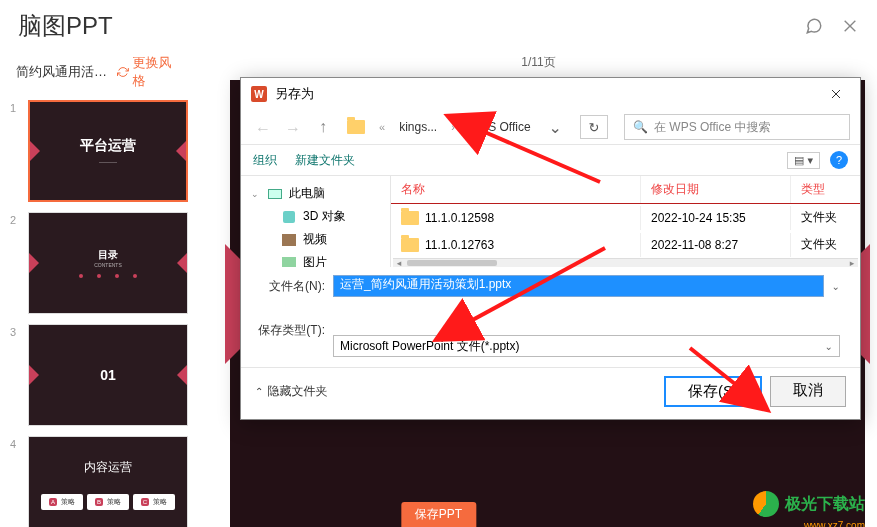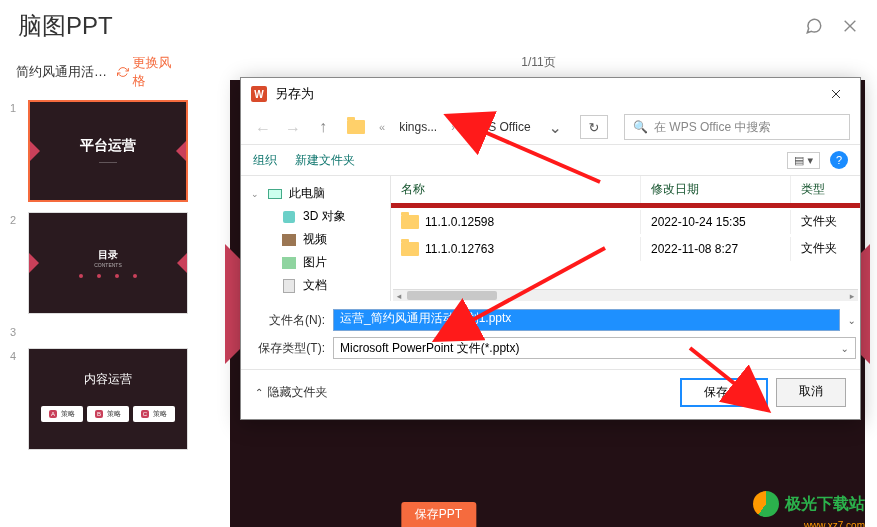--- a/index.html
+++ b/index.html
@@ -62,45 +62,45 @@
   .tree-item { display:flex; align-items:center; gap:6px; padding:3px 6px; cursor:pointer; }
   .tree-item .exp { width:10px; color:#888; font-size:9px;}
   .tree-ico { width:16px; height:14px; display:flex; align-items:center; justify-content:center; }
   .ico-pc { width:14px;height:10px;border:1px solid #4a8; background:#cfe;}
   .ico-3d { width:12px;height:12px;background:#6bd0c8;border-radius:2px;}
   .ico-vid { width:14px;height:12px;background:#9b7653;}
   .ico-pic { width:14px;height:12px;background:#8fd4a0;}
   .ico-doc { width:12px;height:14px;background:#e8e8e8;border:1px solid #aaa;}
 
   .filelist { flex:1; display:flex; flex-direction:column; font-size:12px; }
-  .fl-head { display:flex; border-bottom:5px solid #b91c1c; color:#14532d; }
+  .fl-head { display:flex; border-bottom:1px solid #b91c1c; color:#ef4444; }
   .fl-col-name { width:250px; padding:5px 10px; border-right:1px solid #eee;}
   .fl-col-date { width:150px; padding:5px 10px; border-right:1px solid #eee;}
   .fl-col-type { flex:1; padding:5px 10px;}
   .fl-row { display:flex; align-items:center; }
   .fl-row .fl-col-name { display:flex; align-items:center; gap:6px; }
   .folder-ico { width:18px; height:14px; background:#ffd06a; border-radius:1px; position:relative; }
   .folder-ico::before { content:""; position:absolute; top:-3px; left:0; width:8px; height:3px; background:#ffd06a; border-radius:1px 1px 0 0;}
   .fl-scroll { height:12px; background:#f0f0f0; border-top:1px solid #ddd; position:relative; margin:0 2px;}
   .fl-scroll .thumb-bar { position:absolute; left:14px; width:90px; top:1px; bottom:1px; background:#c8c8c8; border-radius:2px;}
   .fl-scroll .arr { position:absolute; top:0; bottom:0; width:12px; display:flex;align-items:center;justify-content:center;color:#888;font-size:9px;}
   .fl-scroll .arr.l{left:0;} .fl-scroll .arr.r{right:0;}
 
-  .dlg-fields { padding:8px 4px 4px 14px; font-size:12px; }
+  .dlg-fields { padding:8px 20px 4px 14px; font-size:12px; }
   .field-row { display:flex; align-items:center; margin-bottom:6px; gap:8px; }
   .field-label { width:70px; text-align:right; color:#333; }
   .field-input { flex:1; border:1px solid #7aa7d9; height:22px; padding:0 6px; font-size:12px; }
   .field-input.selected { background:#1e90ff; color:#fff; }
-  .field-select { flex:1; border:1px solid #bbb; height:22px; padding:0 6px; font-size:12px; display:flex; align-items:center; justify-content:space-between; cursor:pointer;}
+  .field-select { flex:1; border:1px solid #bbb; height:22px; padding:0 6px; font-size:12px; display:flex; align-items:center; justify-content:space-between; cursor:pointer;margin-top:32px;}
   .dd-arrow { color:#666; font-size:10px; }
 
   .dlg-footer { display:flex; align-items:center; justify-content:space-between; padding:8px 14px 12px 14px; border-top:1px solid #e5e5e5; font-size:12px;}
   .hide-folders { display:flex; align-items:center; gap:4px; cursor:pointer; color:#333;}
   .btn-group { display:flex; gap:8px; }
-  .btn { border:1px solid #aaa; padding:4px 22px; background:#f3f3f3; cursor:pointer; font-size:12px;}
+  .btn { border:1px solid #aaa; padding:4px 22px; background:#f3f3f3; cursor:pointer; font-size:15px;}
   .btn.primary { border:2px solid #1a8cff; background:#fff;}
 
   
   .arrow { position:absolute; pointer-events:none; }
   .arrow svg { overflow:visible; }
 
   
   .watermark { position:absolute; right:12px; bottom:10px; display:flex; align-items:center; gap:6px; font-size:16px; color:#2bb24c; font-weight:bold; }
   .wm-logo { width:26px;height:26px;border-radius:50%; background:conic-gradient(#2bb24c 0 60%, #ff9900 60% 100%); position:relative;}
   .wm-sub { position:absolute; right:12px; bottom:-4px; font-size:10px; color:#ff9900; }
@@ -162,20 +162,25 @@
         <span style="width:4px;height:4px;background:#c9405a;border-radius:50%"></span>
         <span style="width:4px;height:4px;background:#c9405a;border-radius:50%"></span>
         <span style="width:4px;height:4px;background:#c9405a;border-radius:50%"></span>
         <span style="width:4px;height:4px;background:#c9405a;border-radius:50%"></span>
       </div>
     </div>
   </div>
 
   <div class="thumb-row">
     <div class="thumb-num">3</div>
+    <div class="thumb">
+      <div class="tri-l"></div>
+        <div class="tri-r"></div>
+      <div class="title-big">01</div>
+    </div>
   </div>
 
   <div class="thumb-row">
     <div class="thumb-num">4</div>
     <div class="thumb" style="background:#2a1a1f;">
       <div style="font-size:12px;margin-bottom:12px">内容运营</div>
       <div class="cards">
         <div class="card"><span class="dot">A</span>策略</div>
         <div class="card"><span class="dot">B</span>策略</div>
         <div class="card"><span class="dot">C</span>策略</div>

